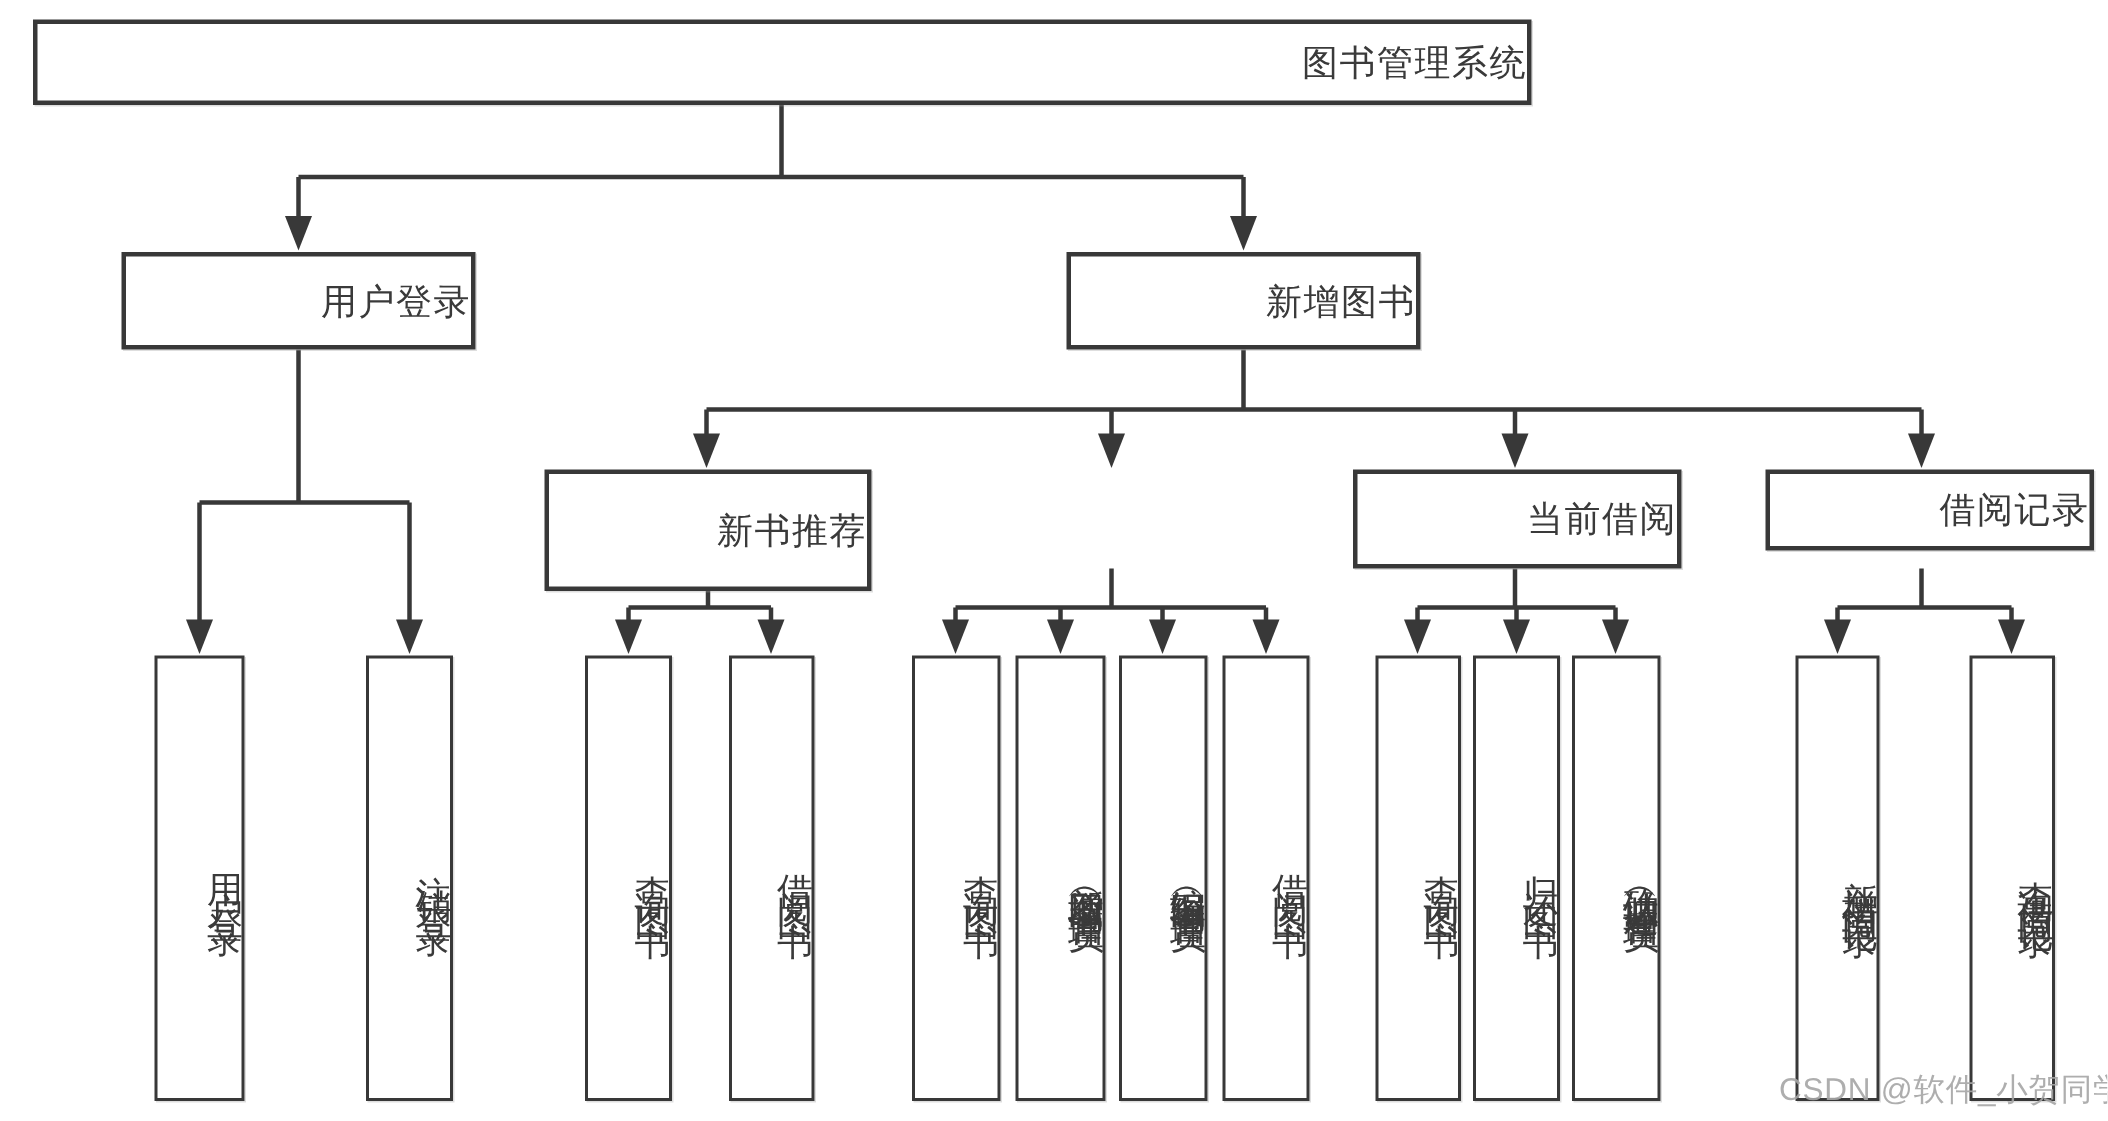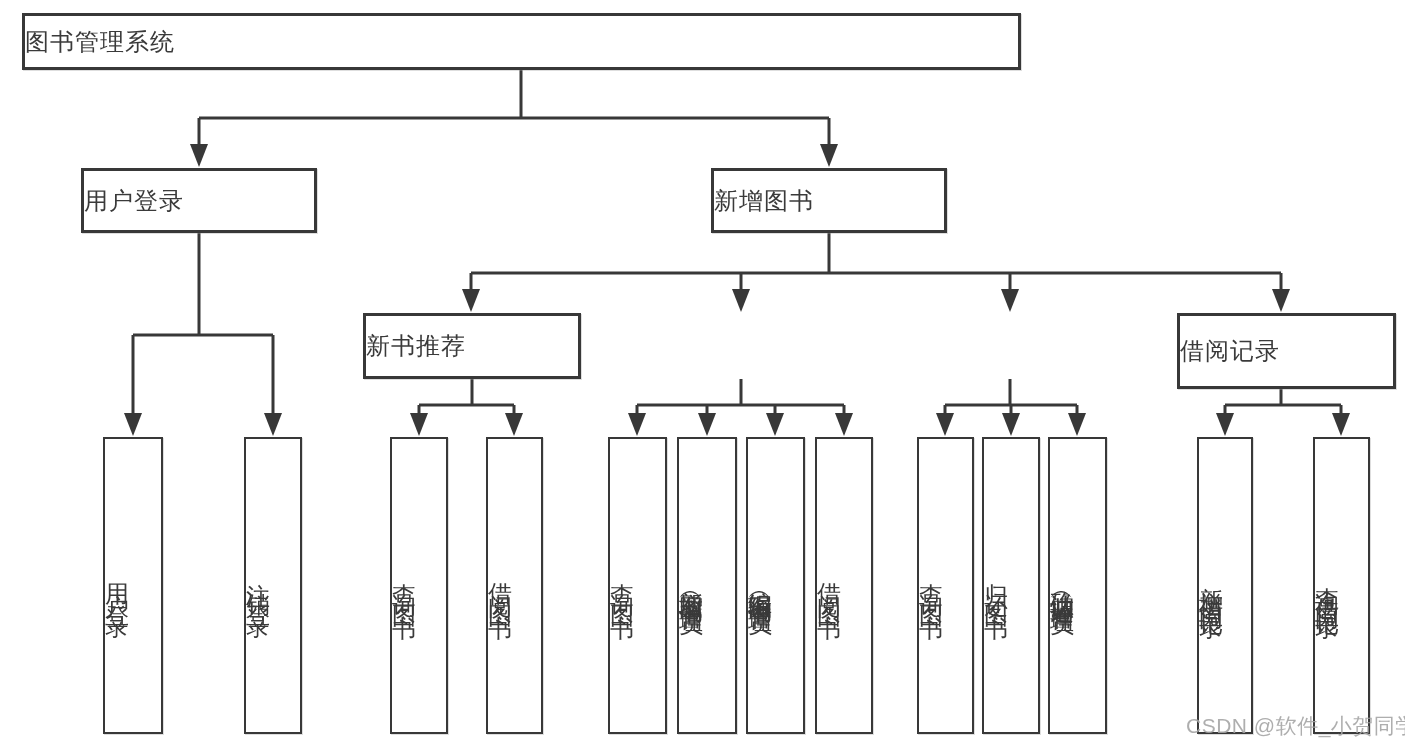--- a/index.html
+++ b/index.html
@@ -10,21 +10,21 @@
     font-family:"Liberation Sans","DejaVu Sans",sans-serif;
     color:#3a3a3a;
     overflow:hidden;
   }
   .lines{position:absolute;left:0;top:0;width:1405px;height:747px;pointer-events:none;}
   .box{
     position:absolute;
     box-sizing:border-box;
     background:#ffffff;
     border:3px solid #383838;
-    display:flex;align-items:center;justify-content:flex-start;
+    display:flex;align-items:center;justify-content:flex-end;
     box-shadow:1px 1px 0 rgba(160,160,160,.35);
   }
   .box span{white-space:nowrap;}
   .hbox span{font-size:24px;letter-spacing:1px;}
   .leaf{
     top:437px;height:297px;
     border-width:2.5px;
   }
   .leaf span{
     writing-mode:vertical-rl;
@@ -84,24 +84,27 @@
     <span>图书管理系统</span>
   </div>
 
   <div class="box hbox" style="left:81px;top:168px;width:236px;height:65px">
     <span>用户登录</span>
   </div>
   <div class="box hbox" style="left:711px;top:168px;width:236px;height:65px">
     <span>新增图书</span>
   </div>
 
-  <div class="box hbox" style="left:363px;top:313px;width:218px;height:66px">
+  <div class="box hbox" style="left:363px;top:313px;width:218px;height:81px">
     <span>新书推荐</span>
   </div>
-  <div class="box hbox" style="left:1177px;top:313px;width:219px;height:76px">
+  <div class="box hbox" style="left:902px;top:313px;width:219px;height:66px">
+    <span>当前借阅</span>
+  </div>
+  <div class="box hbox" style="left:1177px;top:313px;width:219px;height:54px">
     <span>借阅记录</span>
   </div>
 
   <div class="box leaf" style="left:103px;width:60px">
     <span style="letter-spacing: 11px;">用户登录</span>
   </div>
   <div class="box leaf" style="left:244px;width:58px">
     <span style="letter-spacing: 11px;">注销登录</span>
   </div>
 

